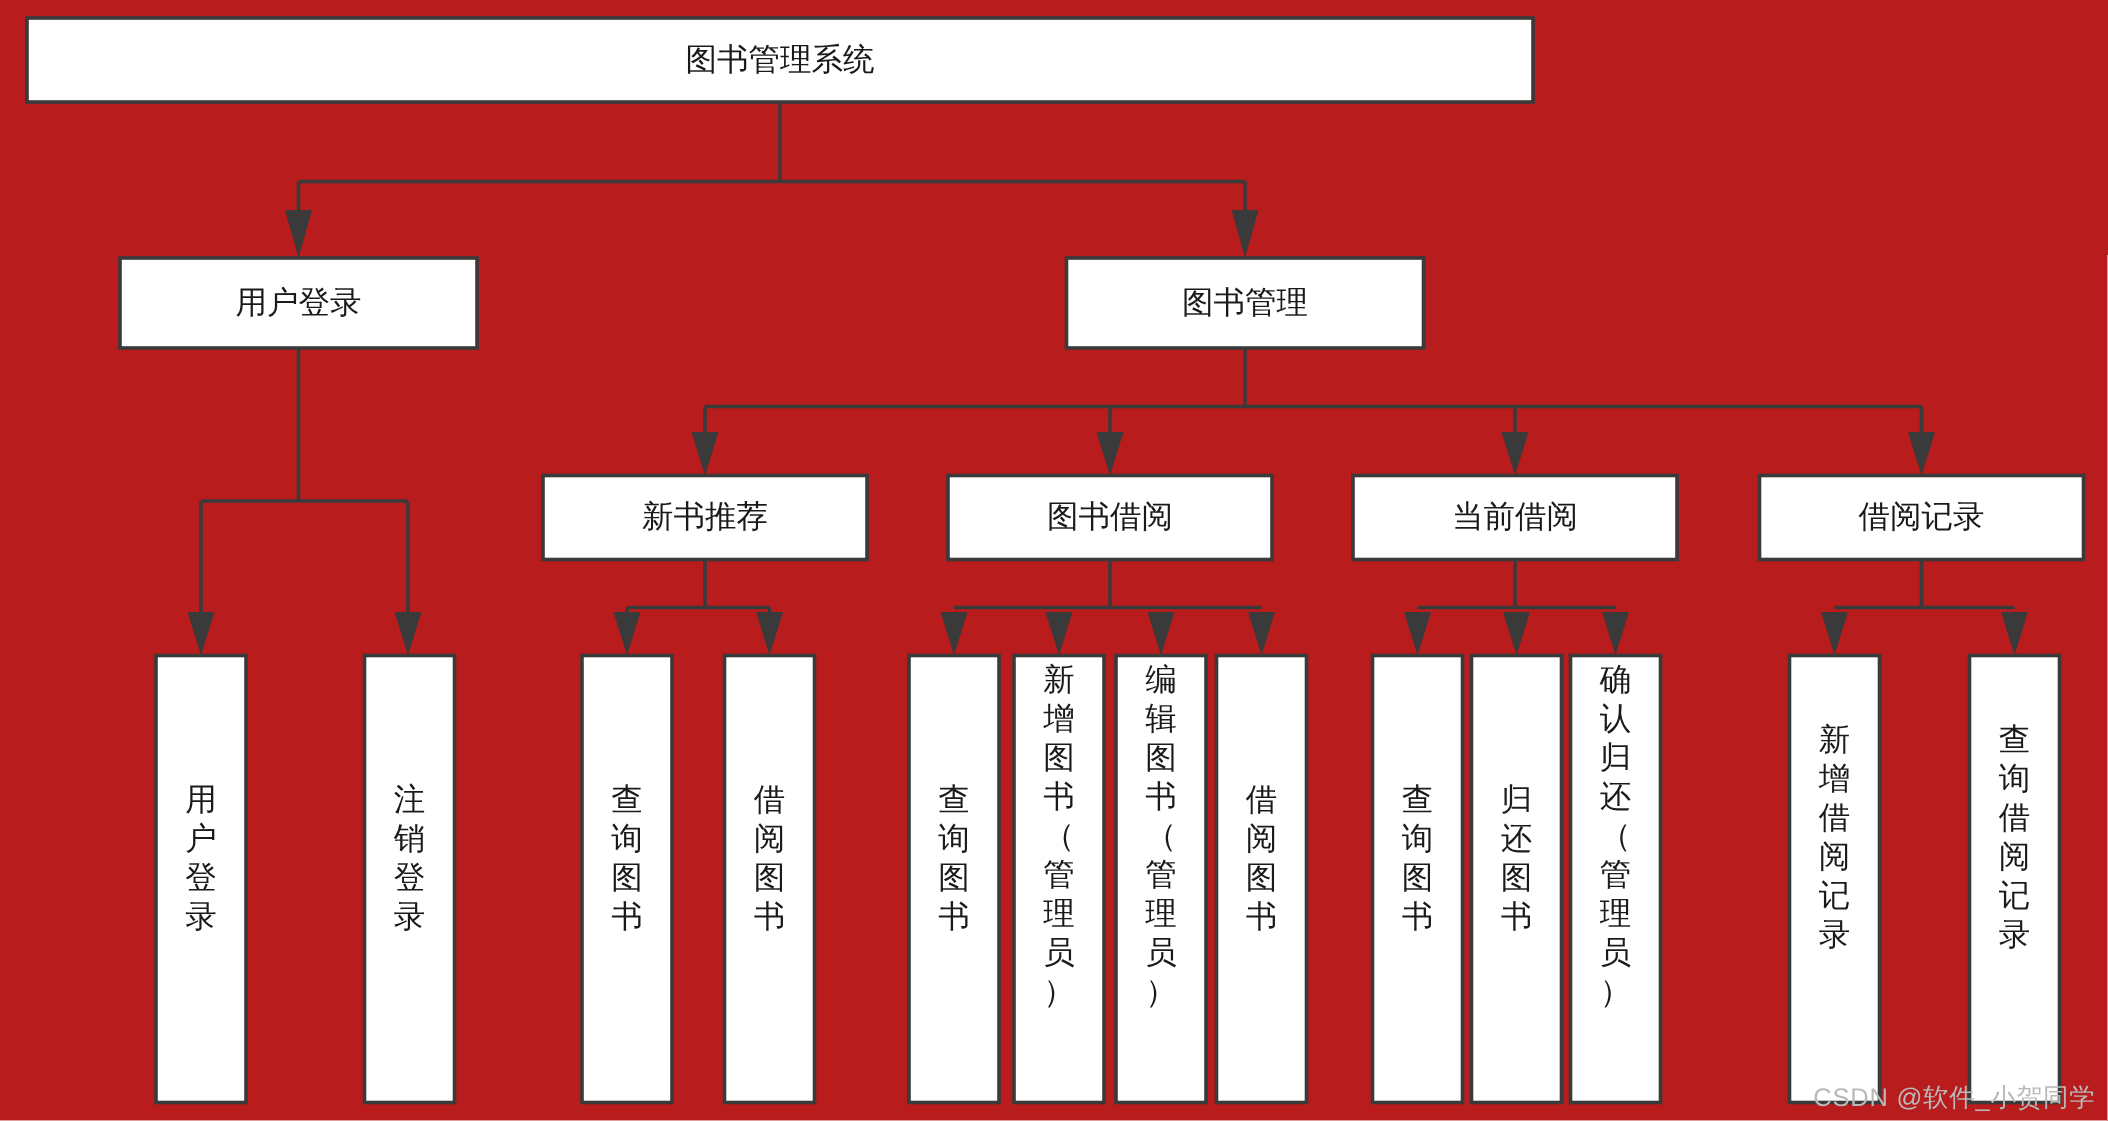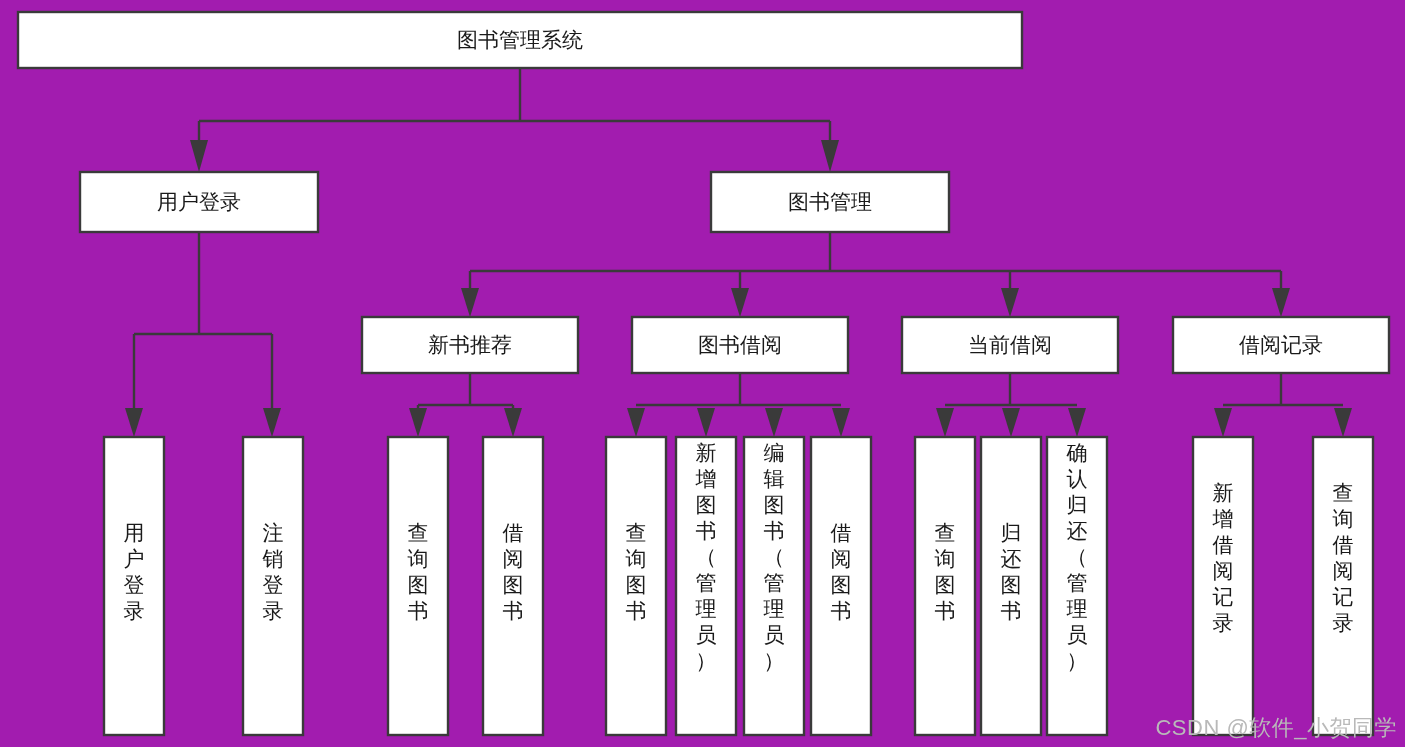--- a/index.html
+++ b/index.html
@@ -7,21 +7,21 @@
     padding: 0;
     background: #ffffff;
   }
   body {
     font-family: "Liberation Sans", "DejaVu Sans", sans-serif;
   }
   #diagram-root {
     position: relative;
     width: 1405px;
     height: 747px;
-    background: #a21caf;
+    background: #b91c1c;
     overflow: hidden;
   }
   svg#flow-svg {
     position: absolute;
     left: 0;
     top: 0;
     width: 1405px;
     height: 747px;
     display: block;
   }
@@ -51,21 +51,21 @@
     font-family: "Liberation Sans", "DejaVu Sans", sans-serif;
     font-size: 21px;
     fill: #1a1a1a;
     text-anchor: middle;
   }
   .watermark {
     position: absolute;
     right: 8px;
     bottom: 4px;
     font-family: "Liberation Sans", "DejaVu Sans", sans-serif;
-    font-size: 22px;
+    font-size: 17px;
     color: #b9b9b9;
     letter-spacing: 0.5px;
     white-space: nowrap;
     user-select: none;
   }
 </style>
 </head>
 <body>
 
 <div id="diagram-root">

